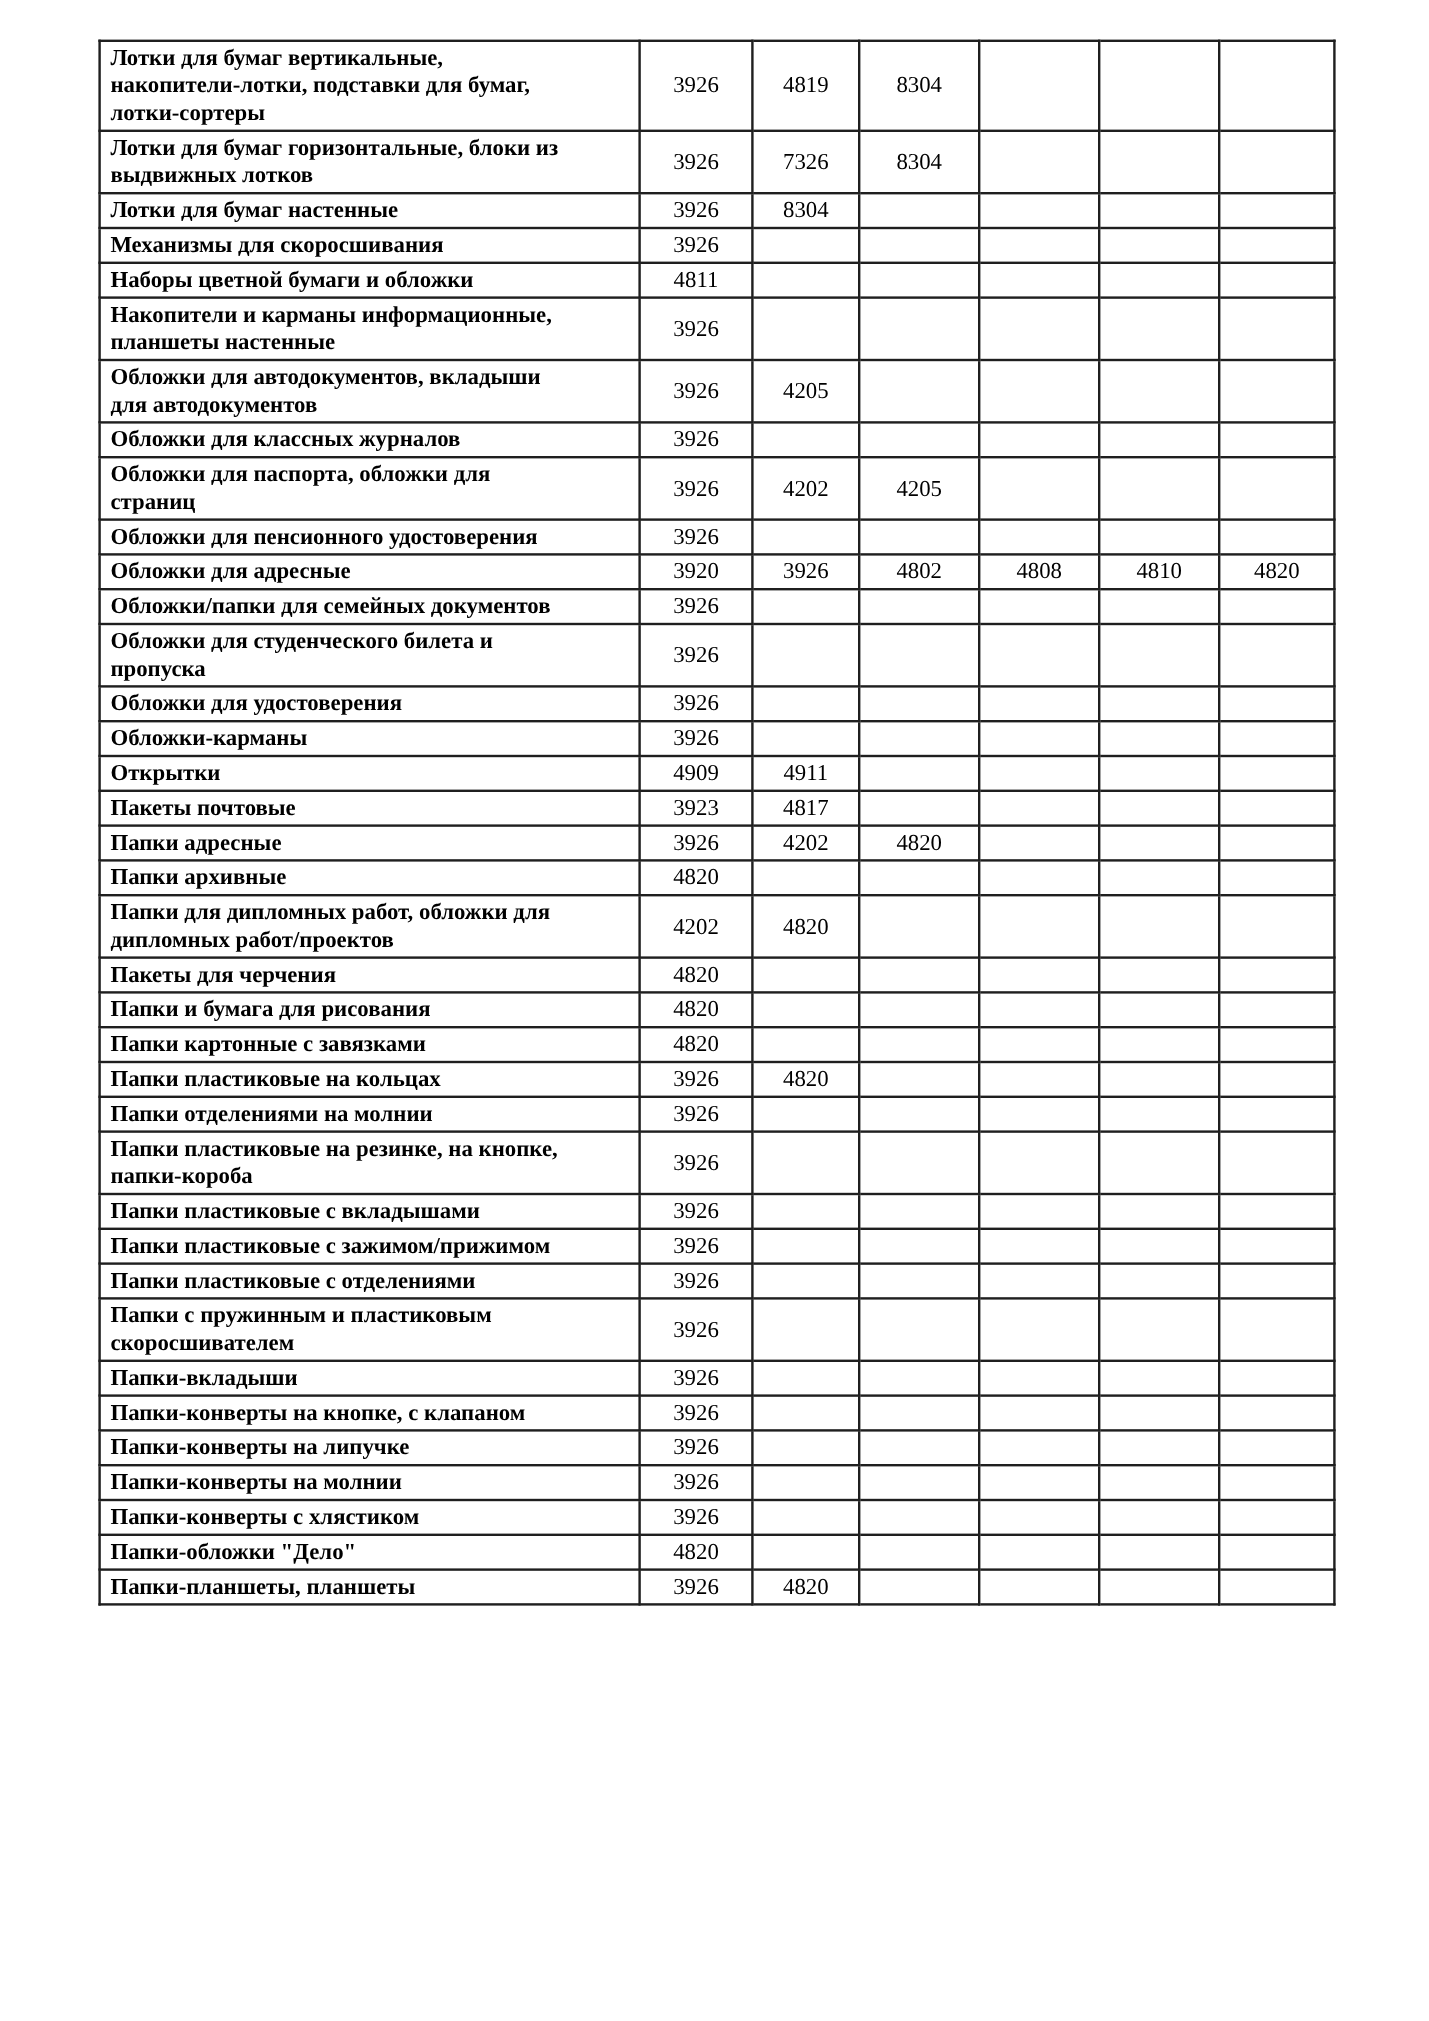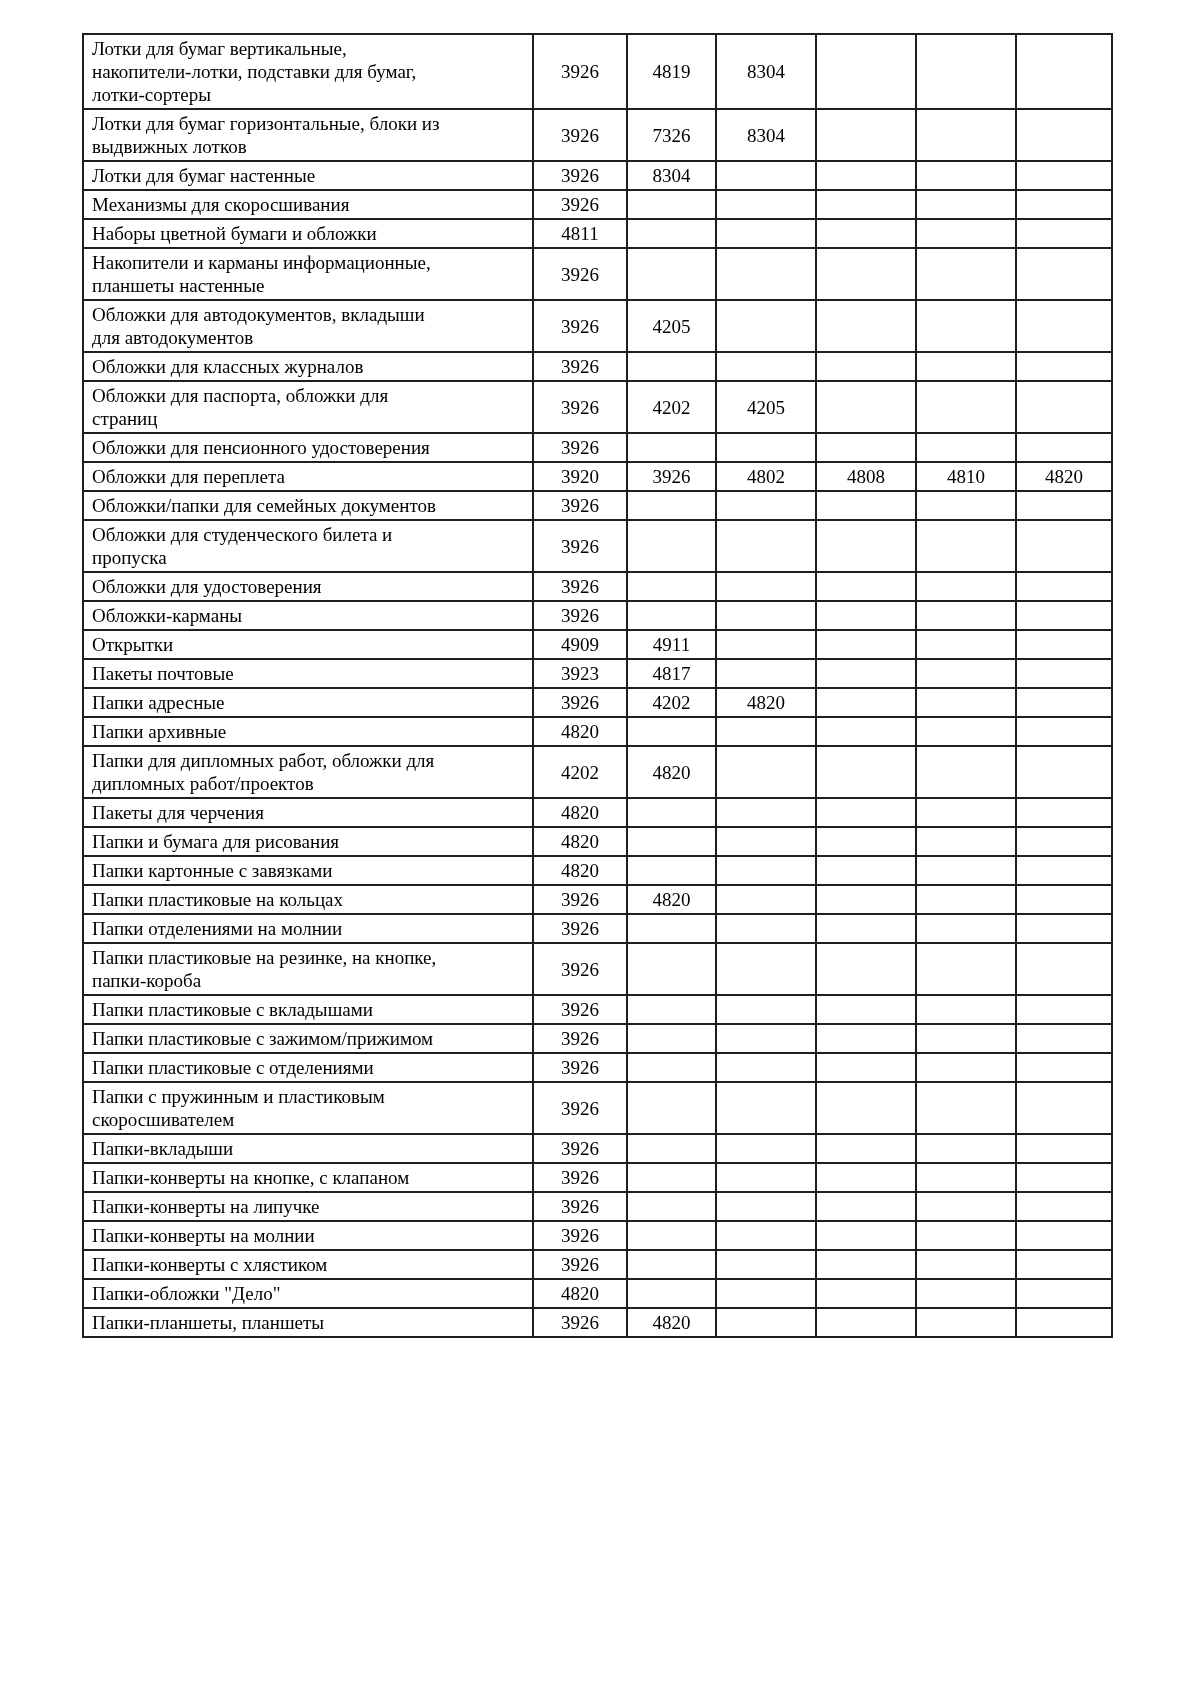--- a/index.html
+++ b/index.html
@@ -32,20 +32,21 @@
     border: 2px solid #1f1f1f;
     font-size: 19px;
     line-height: 23px;
     vertical-align: middle;
     overflow: hidden;
   }
   td.name-cell {
     text-align: left;
     padding: 2px 6px 2px 8px;
     white-space: pre-line;
+    font-weight: bold;
   }
   td.code-cell {
     text-align: center;
     padding: 2px 3px;
   }
 </style>
 </head>
 <body>
 
 <div class="page">
@@ -150,21 +151,21 @@
         <tr>
           <td class="name-cell">Обложки для пенсионного удостоверения</td>
           <td class="code-cell">3926</td>
           <td class="code-cell"></td>
           <td class="code-cell"></td>
           <td class="code-cell"></td>
           <td class="code-cell"></td>
           <td class="code-cell"></td>
         </tr>
         <tr>
-          <td class="name-cell">Обложки для переплета</td>
+          <td class="name-cell">Обложки для адресные</td>
           <td class="code-cell">3920</td>
           <td class="code-cell">3926</td>
           <td class="code-cell">4802</td>
           <td class="code-cell">4808</td>
           <td class="code-cell">4810</td>
           <td class="code-cell">4820</td>
         </tr>
         <tr>
           <td class="name-cell">Обложки/папки для семейных документов</td>
           <td class="code-cell">3926</td>

